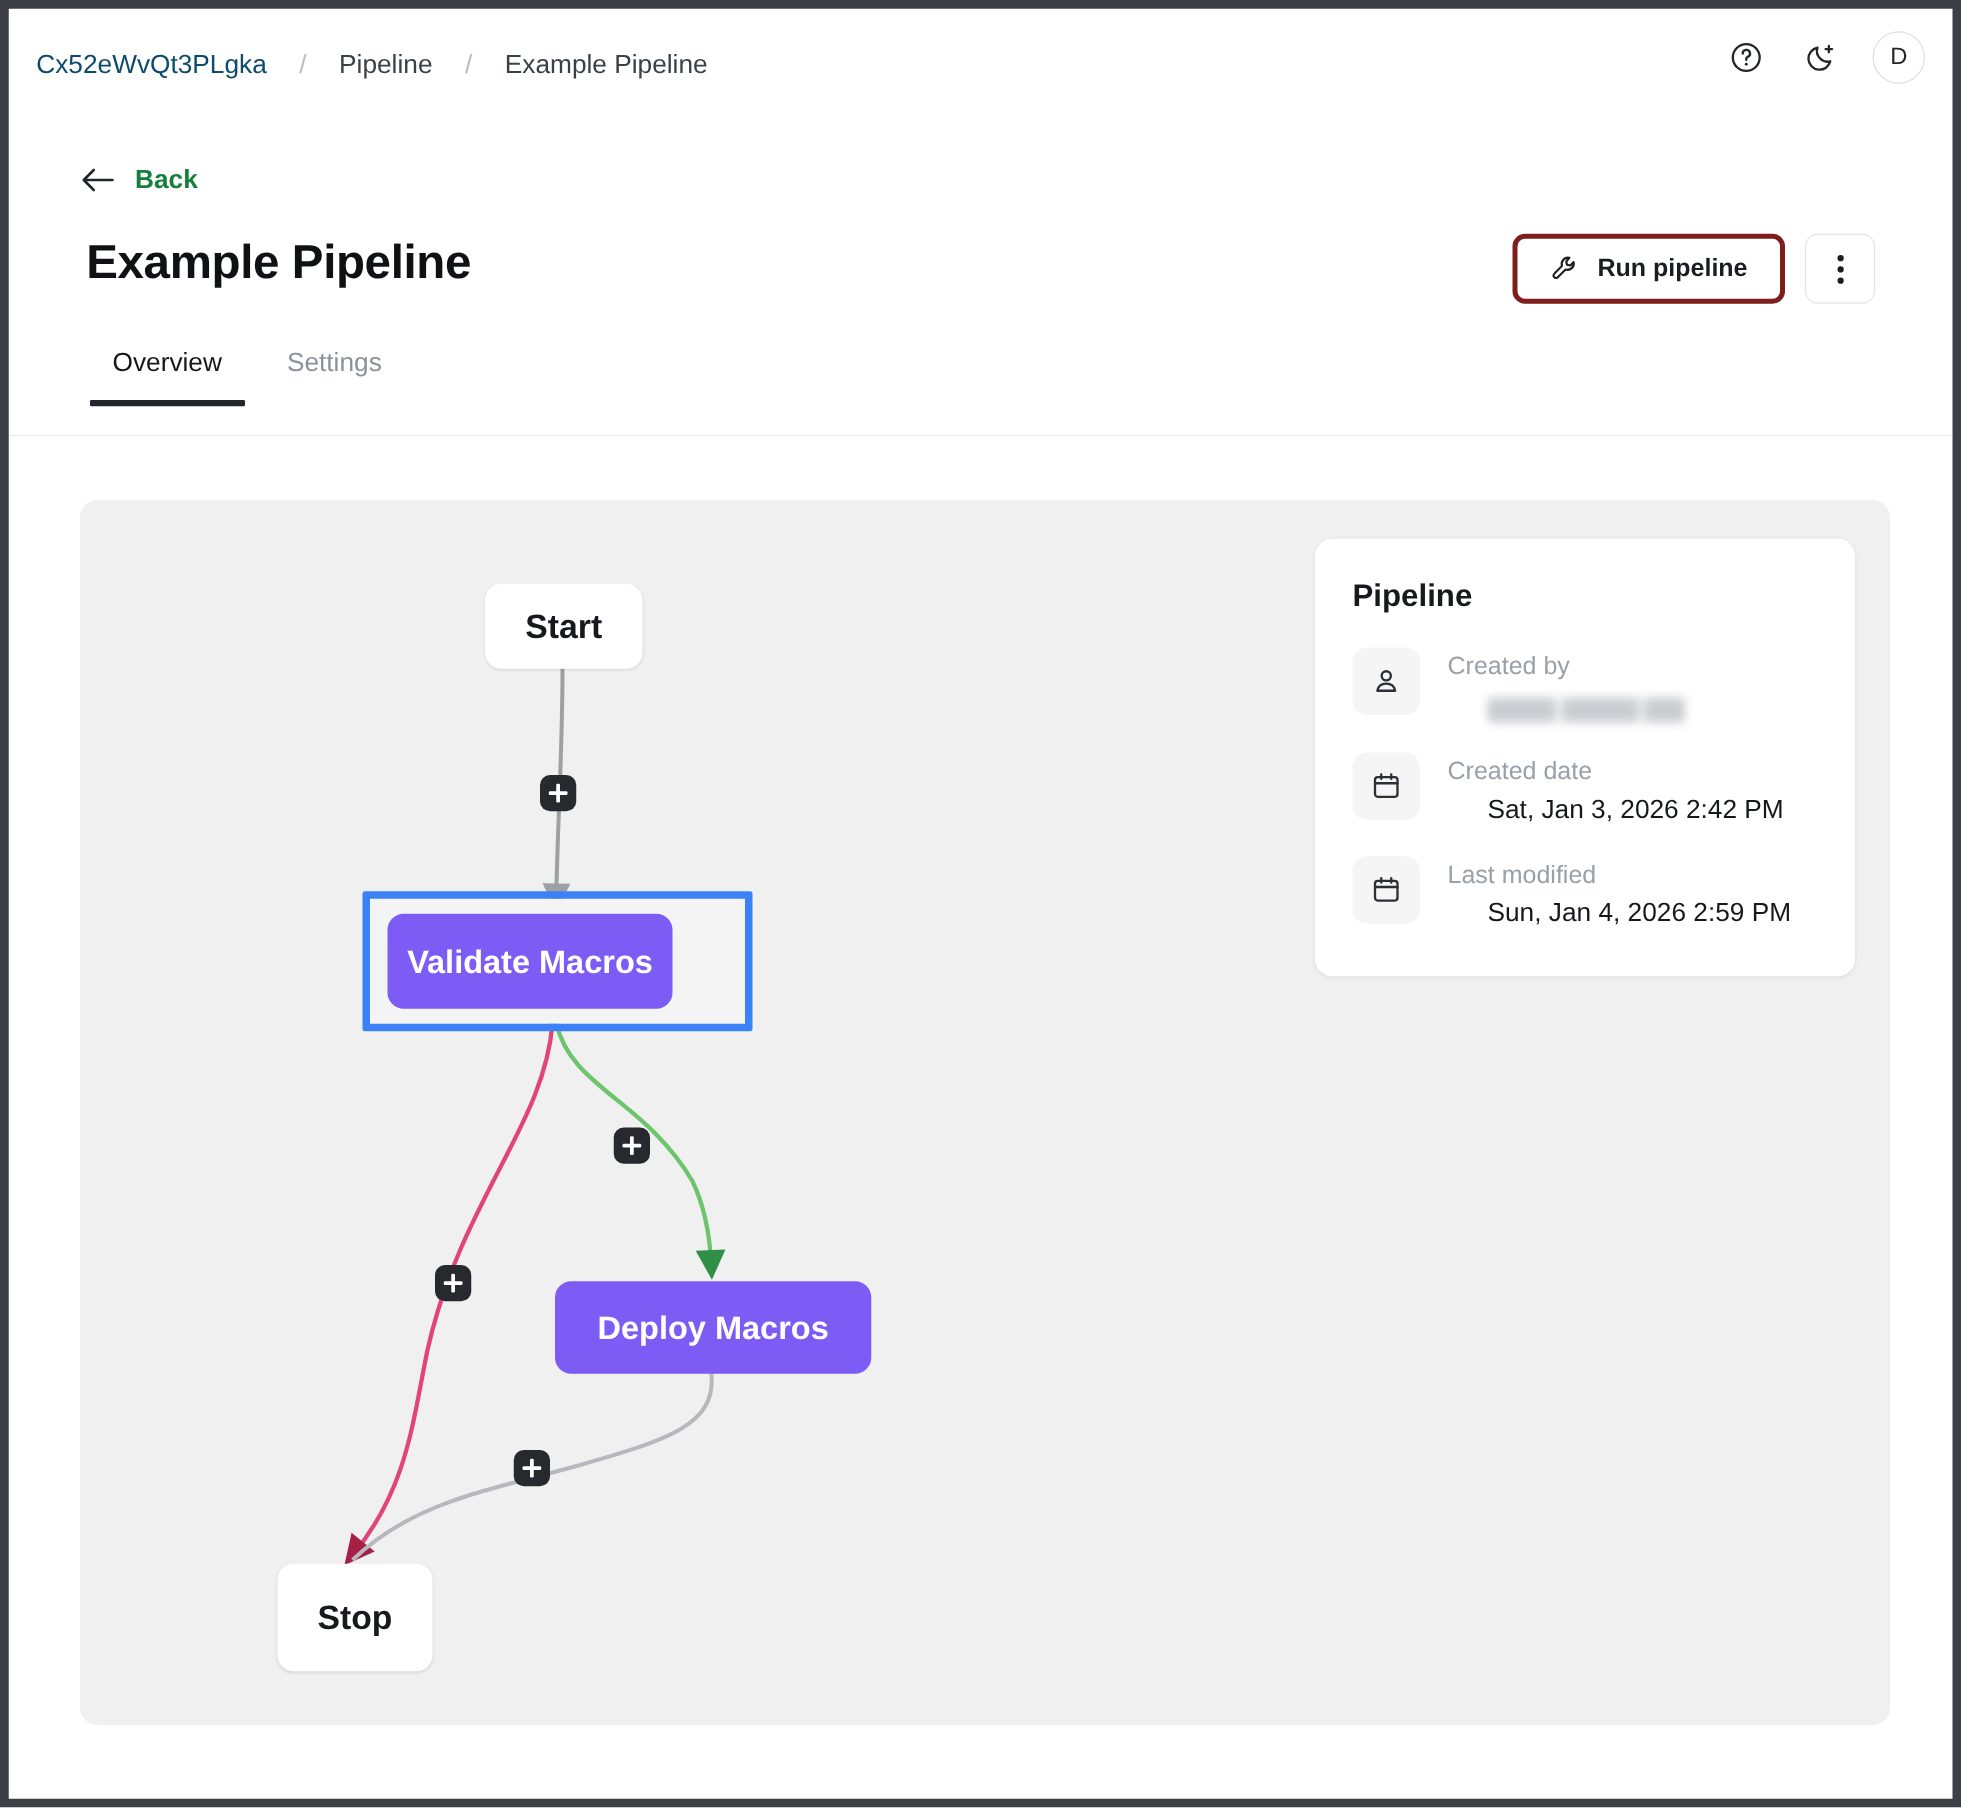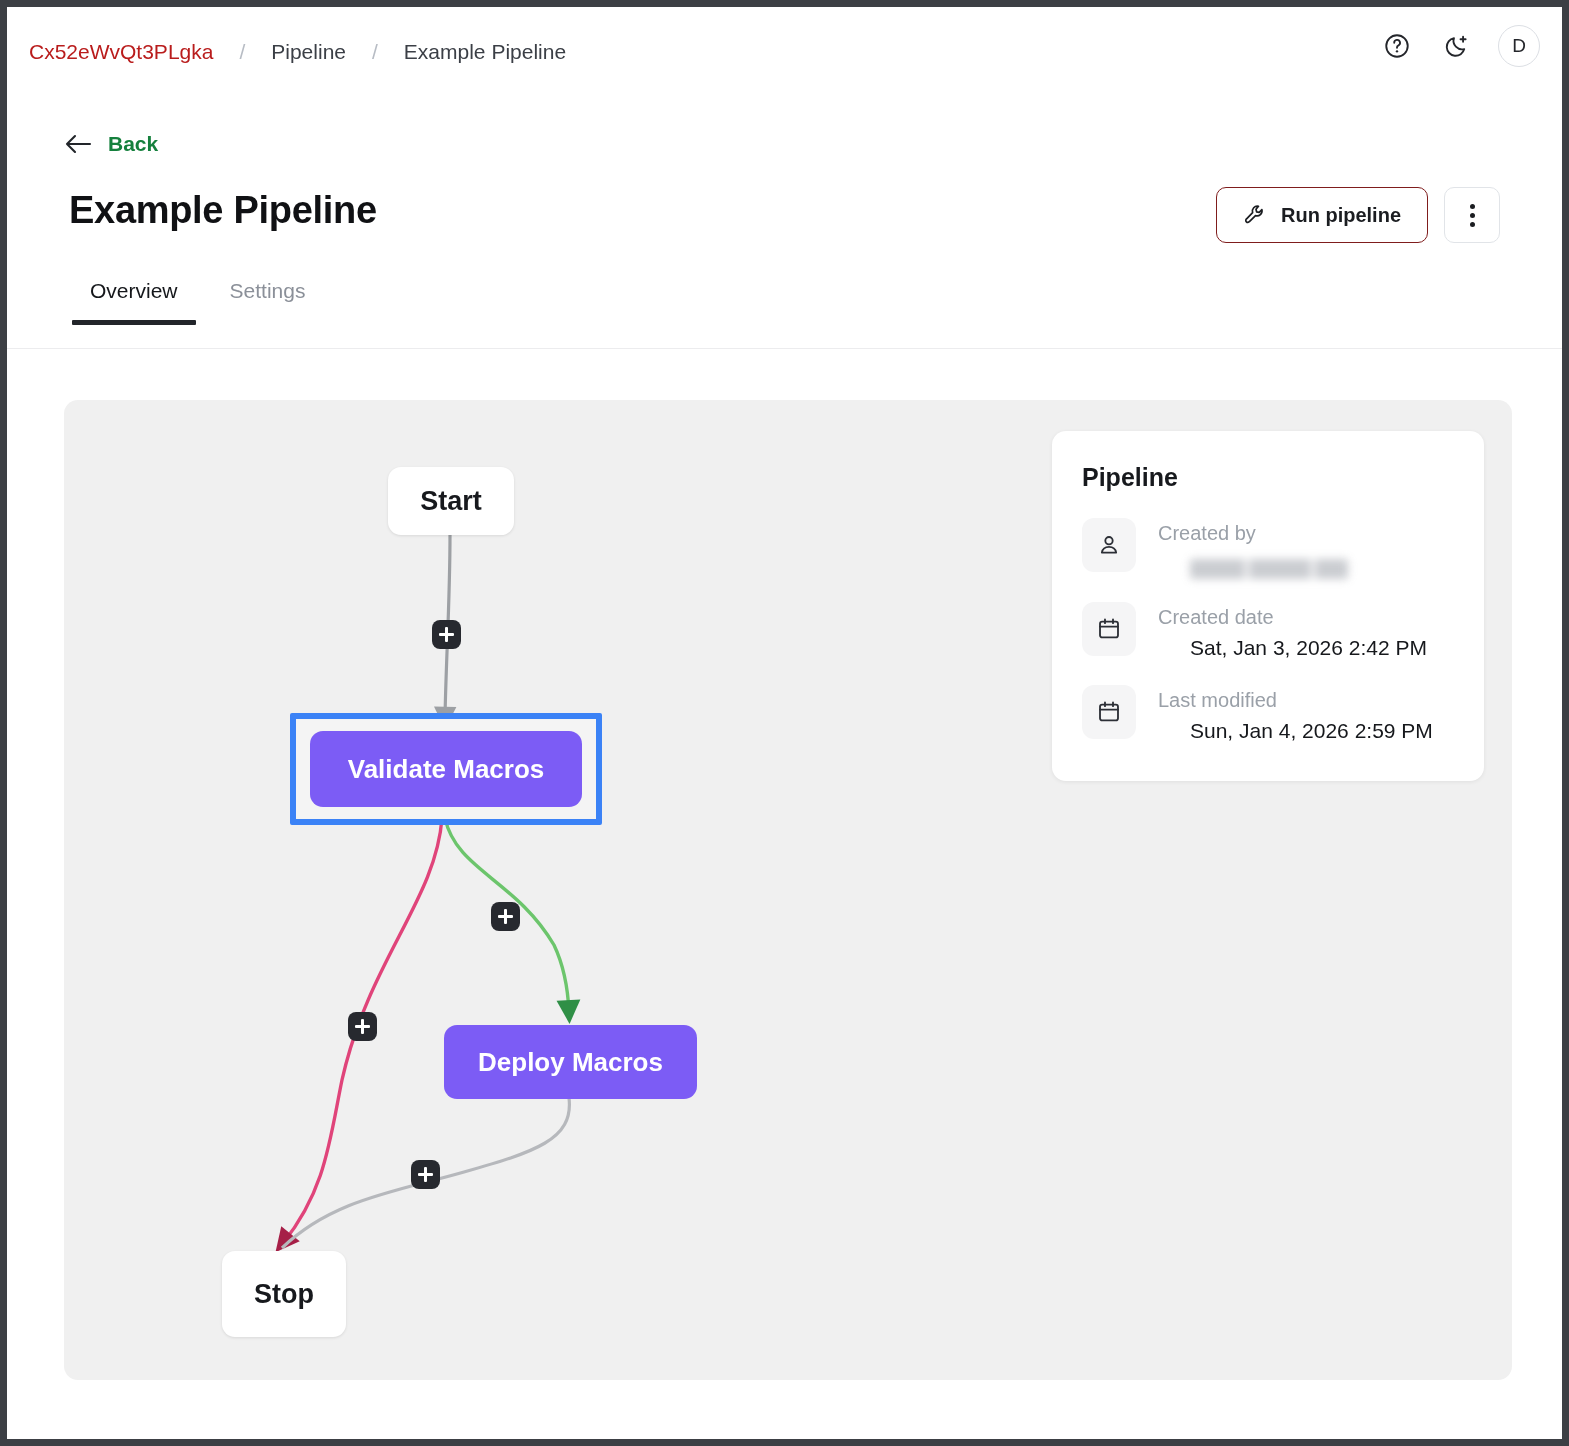--- a/index.html
+++ b/index.html
@@ -20,21 +20,21 @@
   .topbar {
     position: absolute; left: 0; top: 0; right: 0; height: 93px;
     display: flex; align-items: center;
   }
   .breadcrumb {
     position: absolute; left: 22px; top: 33px;
     display: flex; align-items: center; gap: 0px;
     font-size: 21px; color: #3b3f46;
   }
   .crumb { padding: 0 0; cursor: pointer; white-space: nowrap; }
-  .crumb.muted { color: #b91c1c; }
+  .crumb.muted { color: #0c4a6e; }
   .crumb-sep { color: #b7bcc4; padding: 0 26px; font-size: 21px; }
 
   .topbar-actions {
     position: absolute; right: 22px; top: 18px;
     display: flex; align-items: center; gap: 22px;
   }
   .icon-btn {
     width: 38px; height: 38px; display: flex; align-items: center;
     justify-content: center; cursor: pointer;
   }
@@ -58,21 +58,21 @@
     font-size: 38px; font-weight: 700; color: #101114;
     letter-spacing: -0.3px;
   }
 
   .header-actions {
     position: absolute; right: 62px; top: 180px;
     display: flex; align-items: center; gap: 16px;
   }
   .btn-run {
     height: 56px; padding: 0 26px; border-radius: 10px;
-    border: 1px solid #7f1d1d; background: #fff;
+    border: 4px solid #7f1d1d; background: #fff;
     display: flex; align-items: center; gap: 14px;
     font-size: 20px; font-weight: 600; color: #1b1d21; cursor: pointer;
   }
   .btn-kebab {
     width: 56px; height: 56px; border-radius: 10px;
     border: 1px solid #e1e4e8; background: #fff;
     display: flex; align-items: center; justify-content: center;
     cursor: pointer;
   }
   .kebab-dots { display: flex; flex-direction: column; gap: 4px; align-items: center; }
@@ -256,21 +256,21 @@
 
       <path d="M505,698 C510,740 470,752 400,772 C330,792 268,800 218,848" fill="none" stroke="#b6b8bc" stroke-width="3.2"></path>
     </svg>
 
     <div class="node node-terminal" style="left:324px; top:67px; width:126px; height:68px;">
       <span>Start</span>
     </div>
 
     <div class="sel-inner" style="left:232px; top:319px; width:300px; height:100px;"></div>
     <div class="sel-ring" style="left:226px; top:313px; width:312px; height:112px;"></div>
-    <div class="node node-task" style="left:246px; top:331px; width:272px; height:76px;">
+    <div class="node node-task" style="left:246px; top:331px; width:228px; height:76px;">
       <span>Validate Macros</span>
     </div>
 
     <div class="node node-task" style="left:380px; top:625px; width:253px; height:74px;">
       <span>Deploy Macros</span>
     </div>
 
     <div class="node node-terminal" style="left:158px; top:851px; width:124px; height:86px;">
       <span>Stop</span>
     </div>

